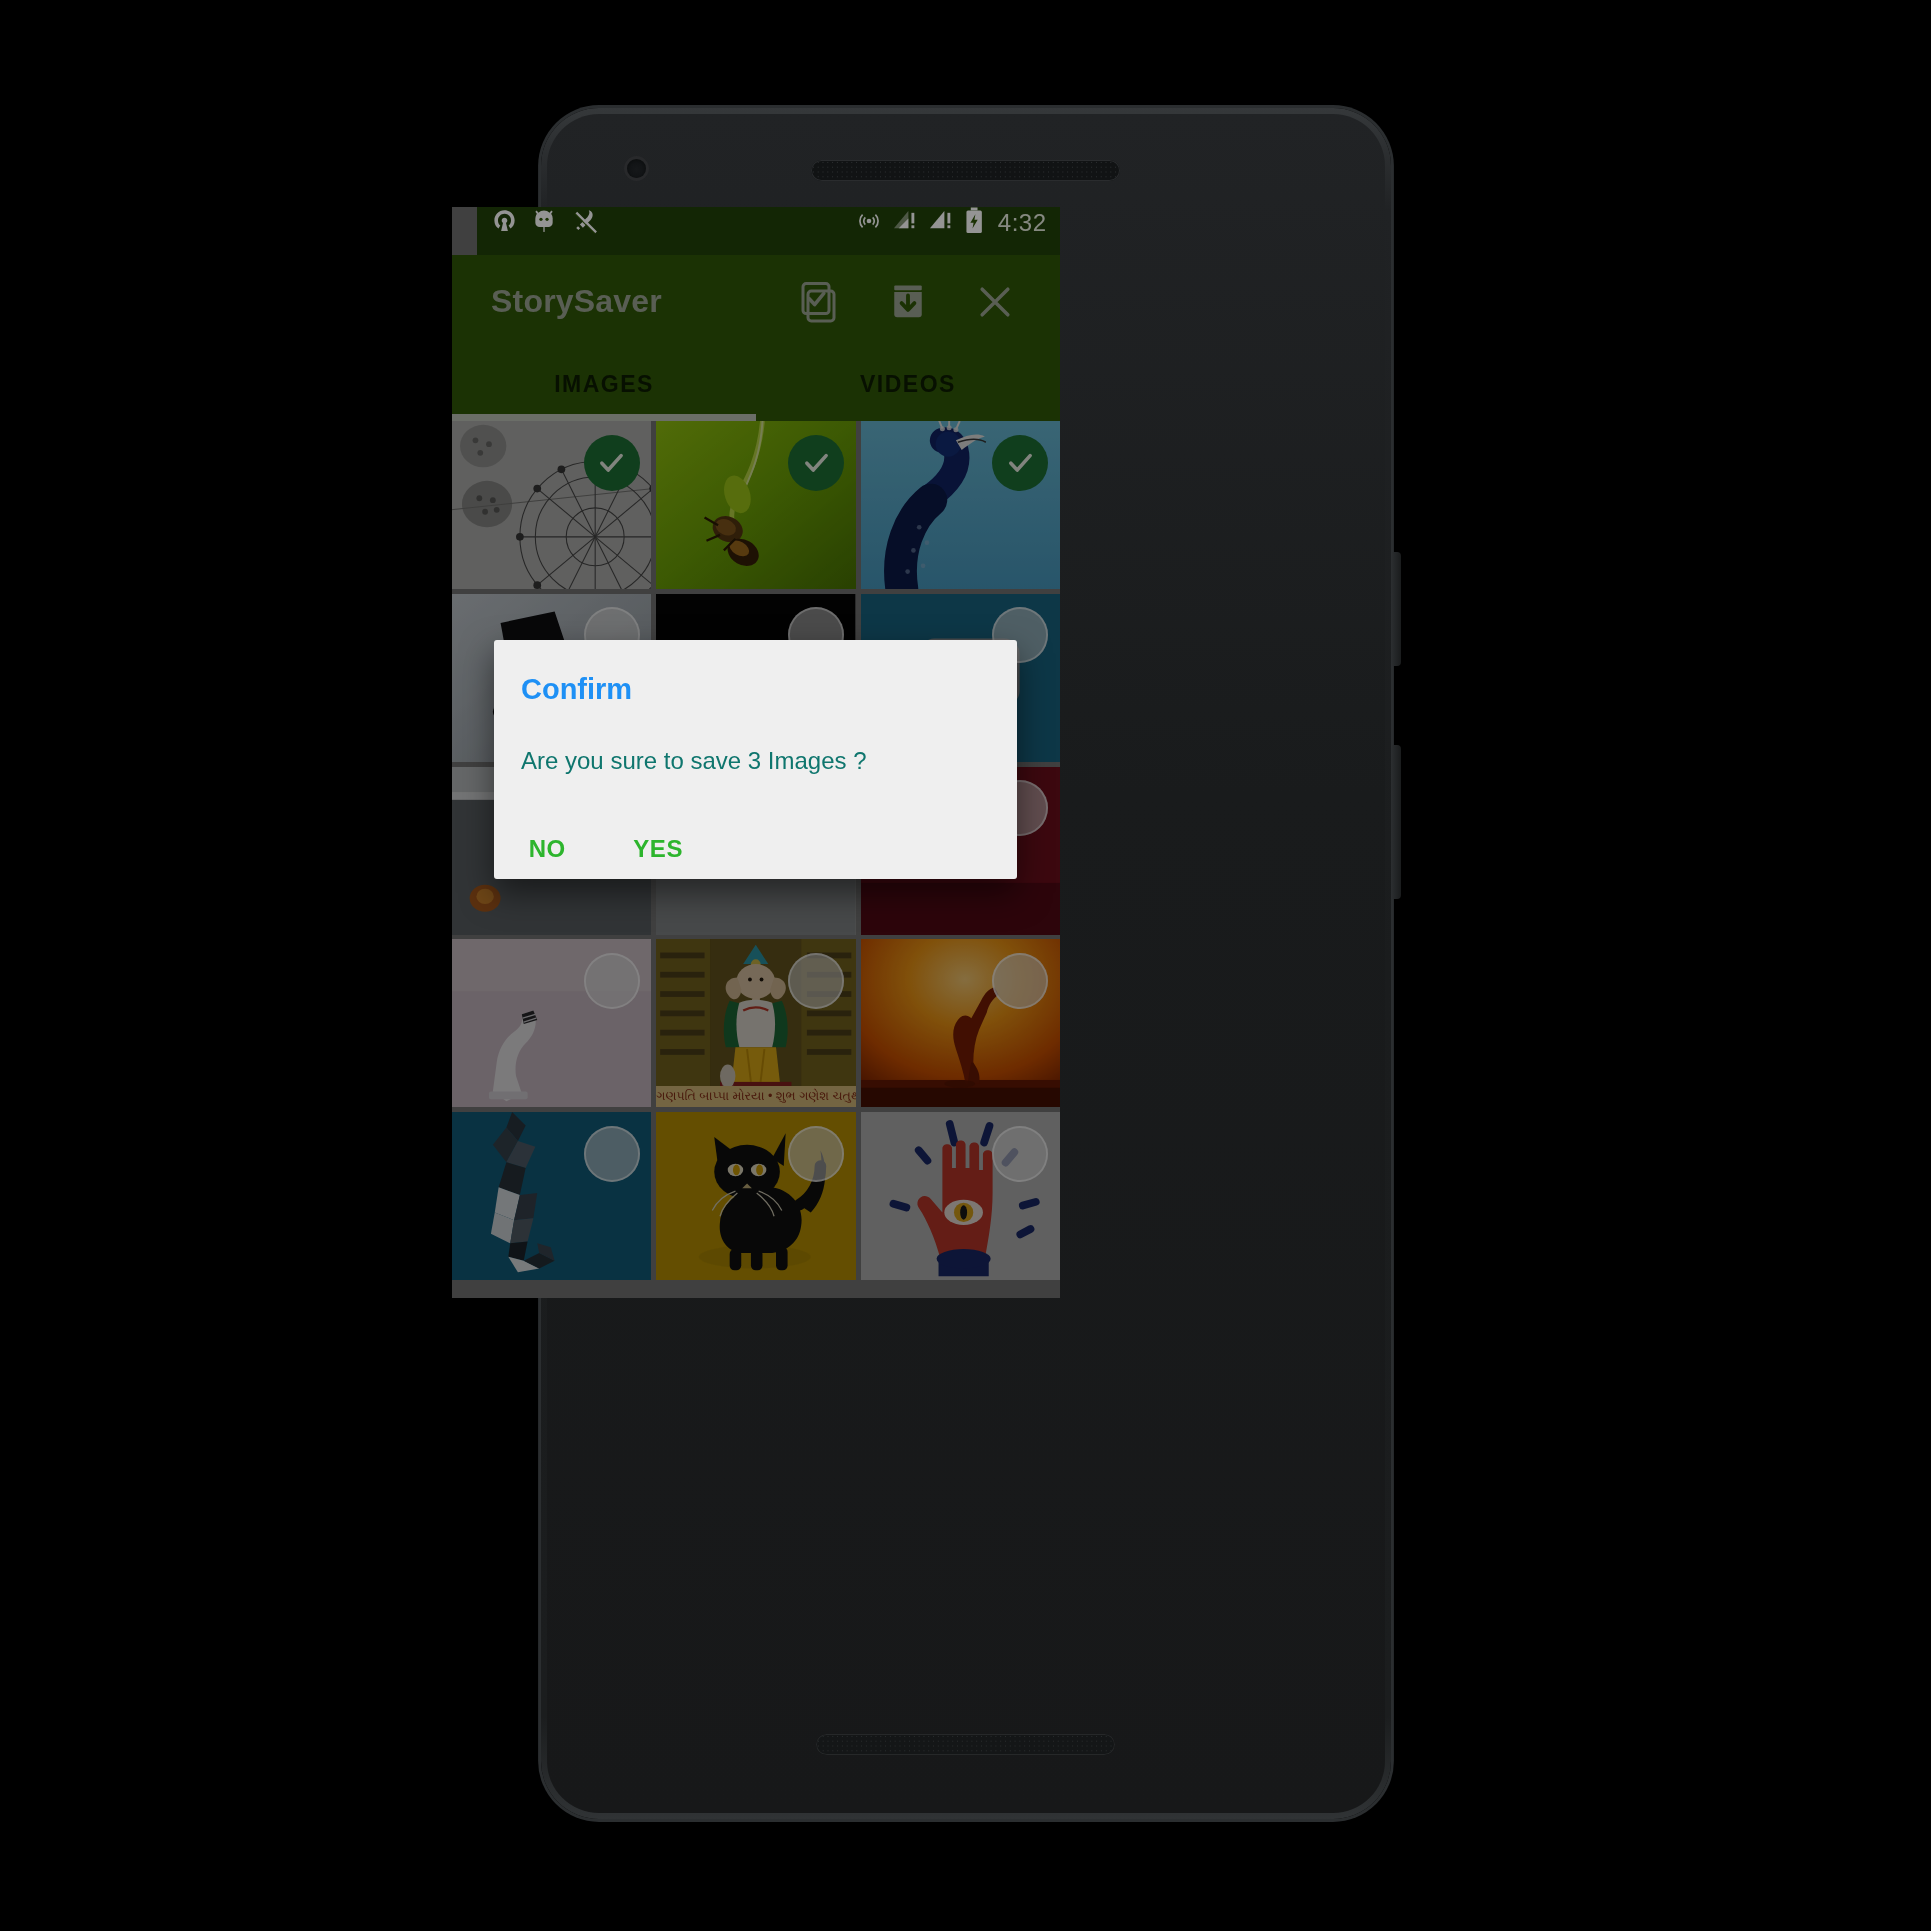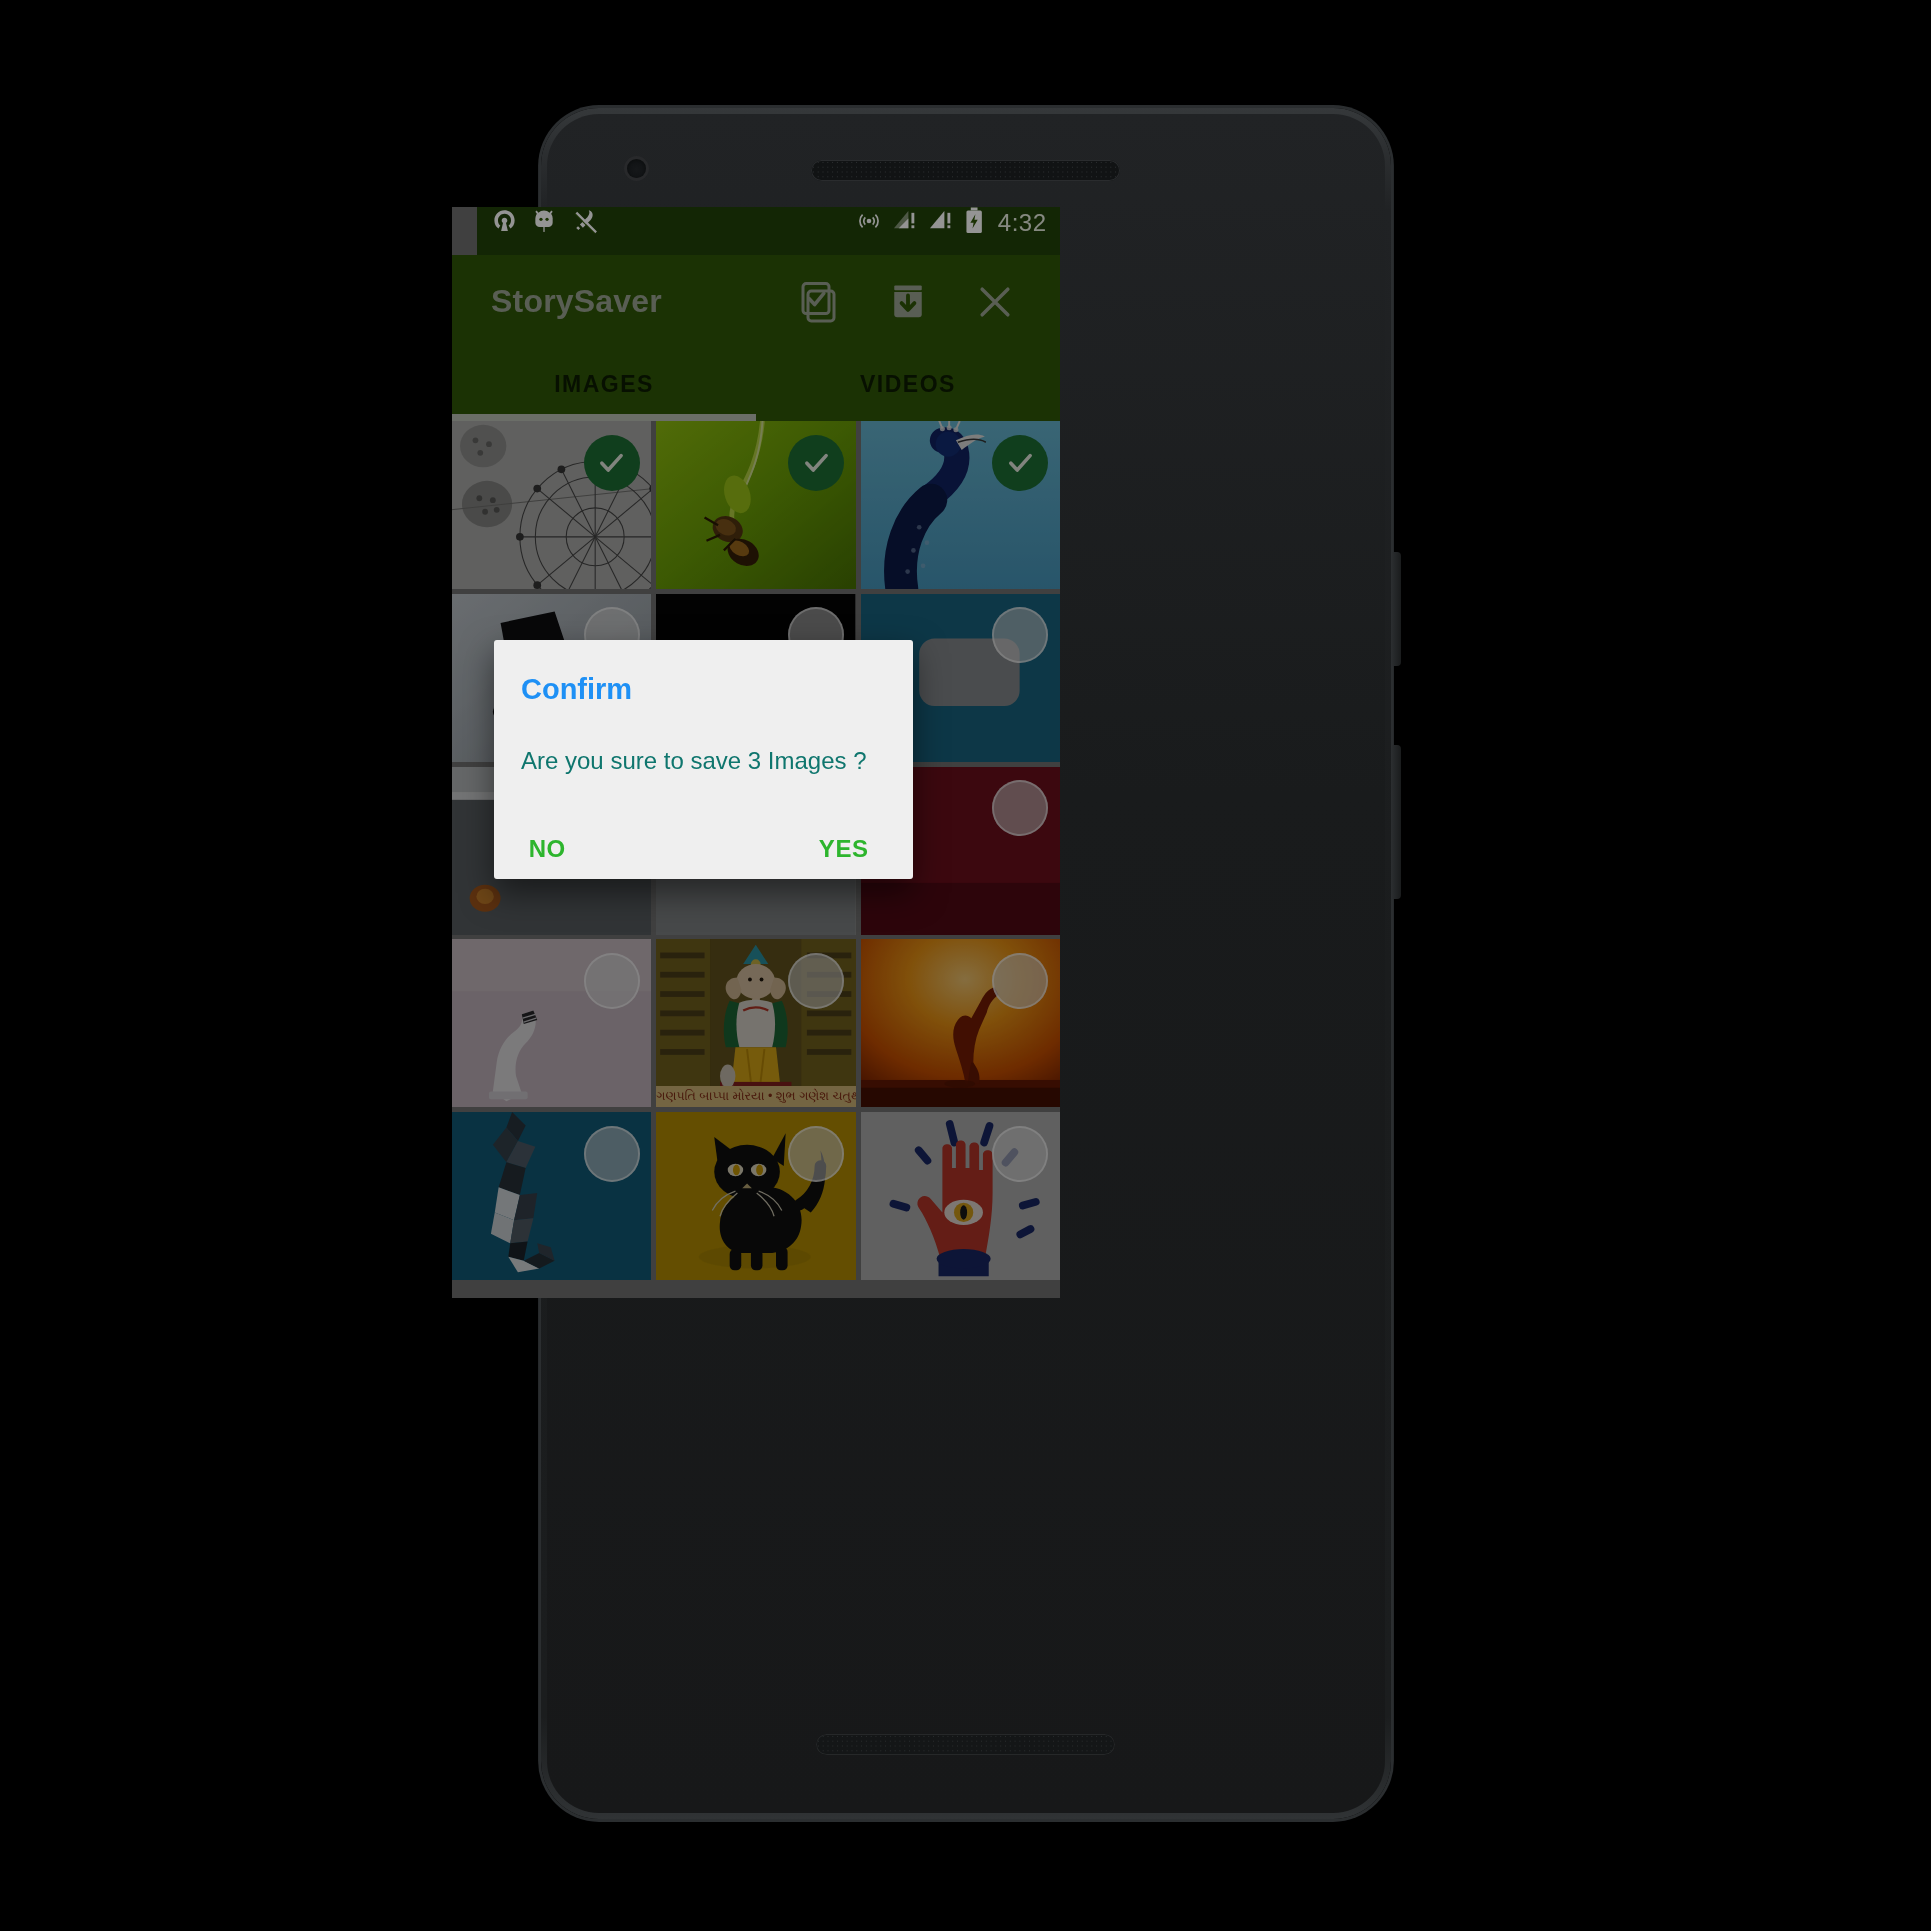--- a/index.html
+++ b/index.html
@@ -89,28 +89,28 @@
   .cell-strip{
     position:absolute;left:0;right:0;bottom:0;height:21px;background:#c9ae72;
     color:#7d2b14;font-size:12.6px;line-height:21px;text-align:center;overflow:hidden;white-space:nowrap;
   }
 
   
   .scrim{position:absolute;inset:0;background:rgba(0,0,0,.42);pointer-events:none;}
 
   
   .dialog{
-    position:absolute;left:42px;top:433px;width:419px;
+    position:absolute;left:42px;top:433px;width:523px;
     background:#efefef;border-radius:2.9px;
     box-shadow:0 13.5px 33px rgba(0,0,0,.5);
     padding:29px 27px 11px 27px;box-sizing:border-box;
   }
   .dlg-title{color:#1e90f5;font-size:29px;font-weight:700;margin:3.9px 0 0 0;}
   .dlg-msg{color:#0f766e;font-size:24px;margin:41px 0 0 0;font-weight:400;}
-  .dlg-actions{display:flex;justify-content:space-between;gap:52px;margin-top:54px;padding-right:9.7px;}
+  .dlg-actions{display:flex;justify-content:flex-start;gap:52px;margin-top:54px;padding-right:9.7px;}
   .dlg-btn{color:#2db52d;font-size:24px;font-weight:700;letter-spacing:0.6px;cursor:pointer;background:none;border:0;padding:5.8px 7.7px;font-family:"Liberation Sans",sans-serif;}
 
   
   .art{position:absolute;inset:0;}
 </style>
 </head>
 <body>
 
 <div id="stage">
 

